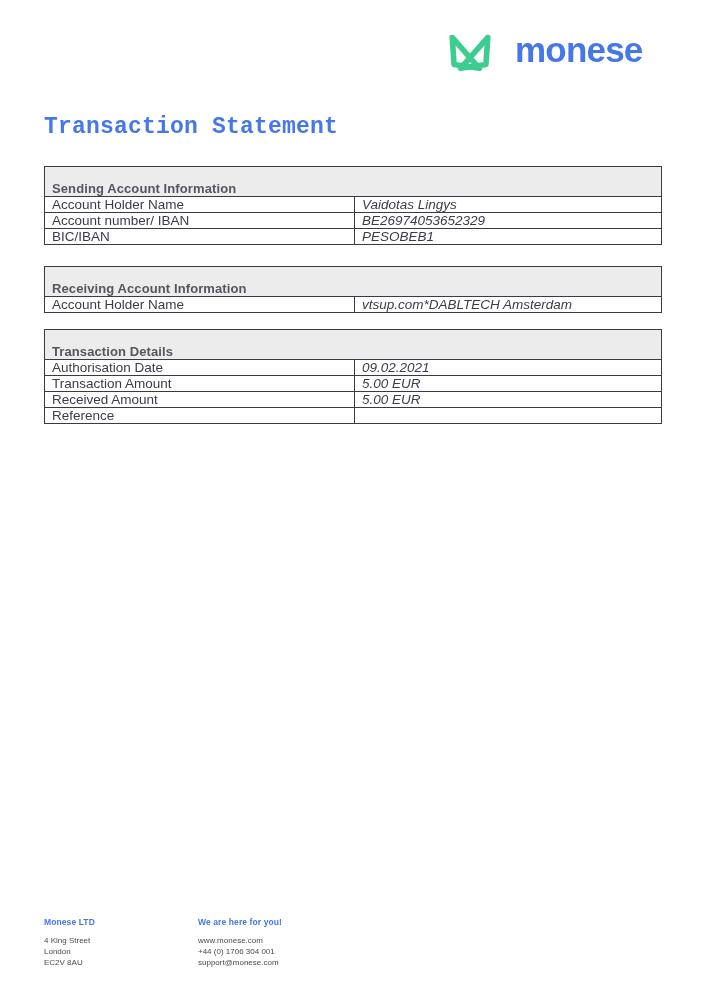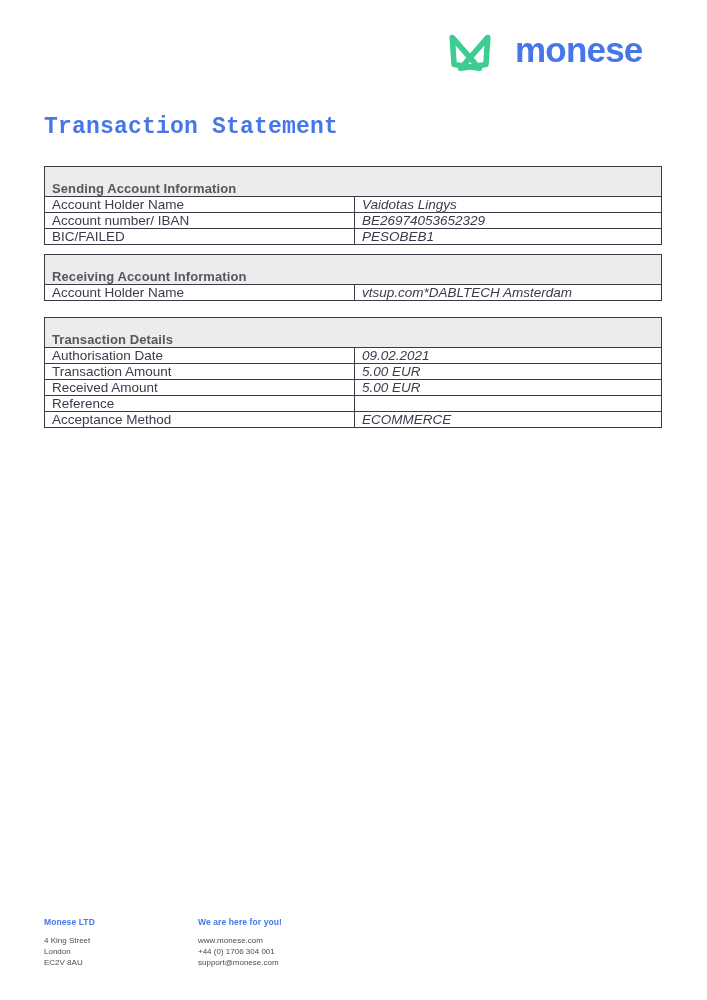--- a/index.html
+++ b/index.html
@@ -27,21 +27,21 @@
   .page-title {
     position: absolute; left: 44px; top: 114px; margin: 0;
     font-size: 23px; font-weight: bold; color: #4577e8;
     letter-spacing: 0.2px;
     font-family: Liberation Mono, monospace;
   }
 
   
   .tables { position: absolute; left: 44px; top: 166px; width: 618px; }
   .tbl { border-collapse: collapse; width: 100%; table-layout: fixed; }
-  .tbl-receiving { margin-top: 9px; }
+  .tbl-receiving { margin-top: 21px; }
   .tbl-details   { margin-top: 16px; }
   .tbl th, .tbl td { border: 1.5px solid #3a3a46; }
   .tbl th {
     background: #ececec; text-align: left;
     height: 22px; padding: 14px 0 0 7px;
     font-size: 13px; color: #56565e; letter-spacing: 0.1px;
   }
   .tbl td {
     height: 14px; padding: 0 0 0 7px;
     font-size: 13.5px; color: #3b3b4d;
@@ -89,21 +89,21 @@
     <tbody>
       <tr>
         <td class="label">Account Holder Name</td>
         <td class="value">Vaidotas Lingys</td>
       </tr>
       <tr>
         <td class="label">Account number/ IBAN</td>
         <td class="value">BE26974053652329</td>
       </tr>
       <tr>
-        <td class="label">BIC/FAILED</td>
+        <td class="label">BIC/IBAN</td>
         <td class="value">PESOBEB1</td>
       </tr>
     </tbody>
   </table>
 
   <table class="tbl tbl-receiving">
     <colgroup>
         <col class="col-label">
         <col>
       </colgroup>
@@ -140,24 +140,20 @@
         <td class="value">5.00 EUR</td>
       </tr>
       <tr>
         <td class="label">Received Amount</td>
         <td class="value">5.00 EUR</td>
       </tr>
       <tr>
         <td class="label">Reference</td>
         <td class="value"></td>
       </tr>
-      <tr>
-        <td class="label">Acceptance Method</td>
-        <td class="value">ECOMMERCE</td>
-      </tr>
     </tbody>
   </table>
 
 </div>
 
 <div class="footer">
   <div class="footer-col footer-col-company">
     <p class="footer-heading">Monese LTD</p>
     <div class="footer-line">4 King Street</div>
     <div class="footer-line">London</div>

